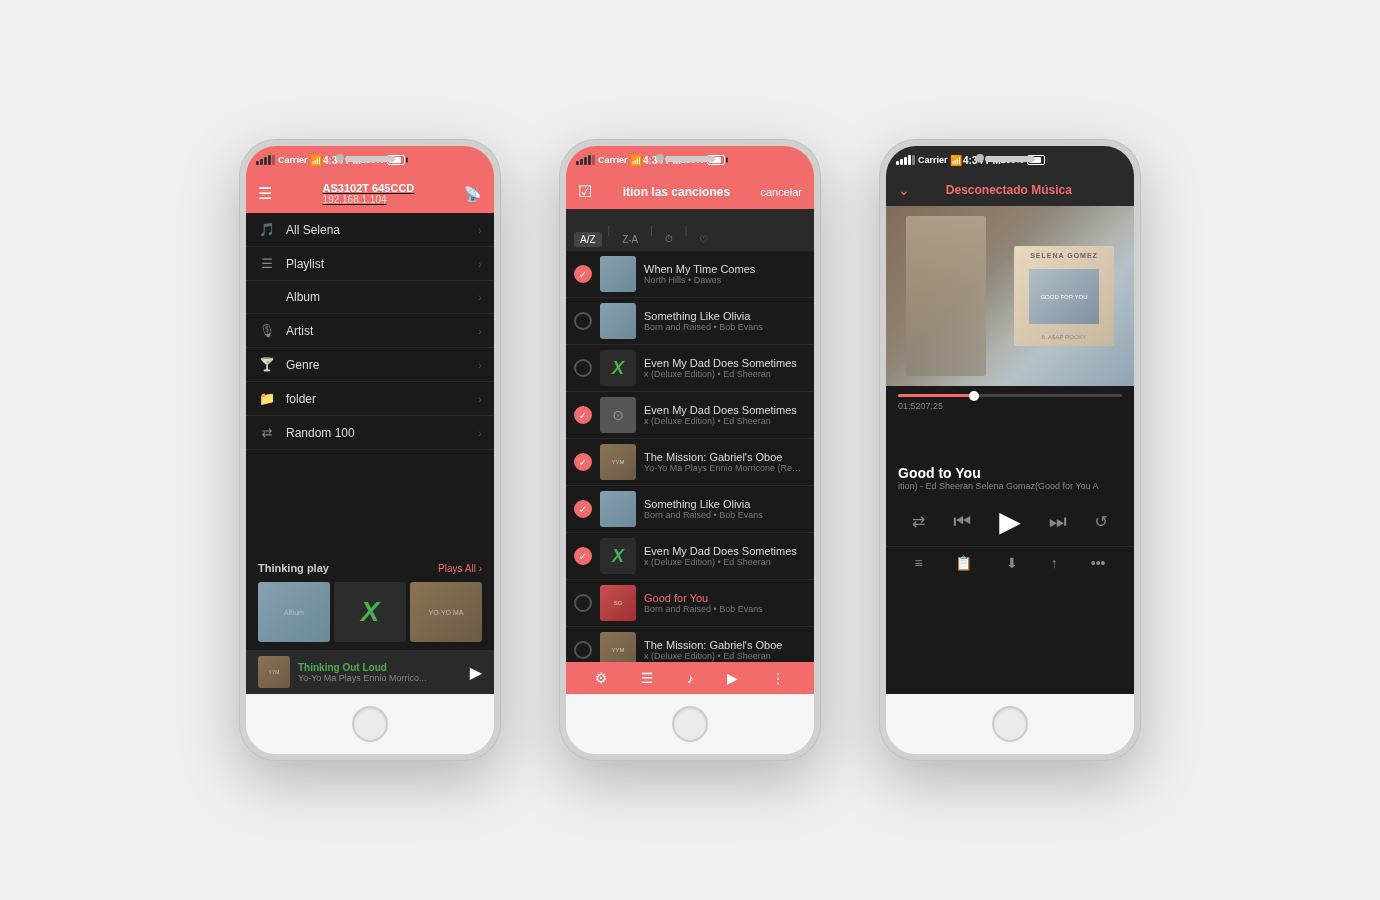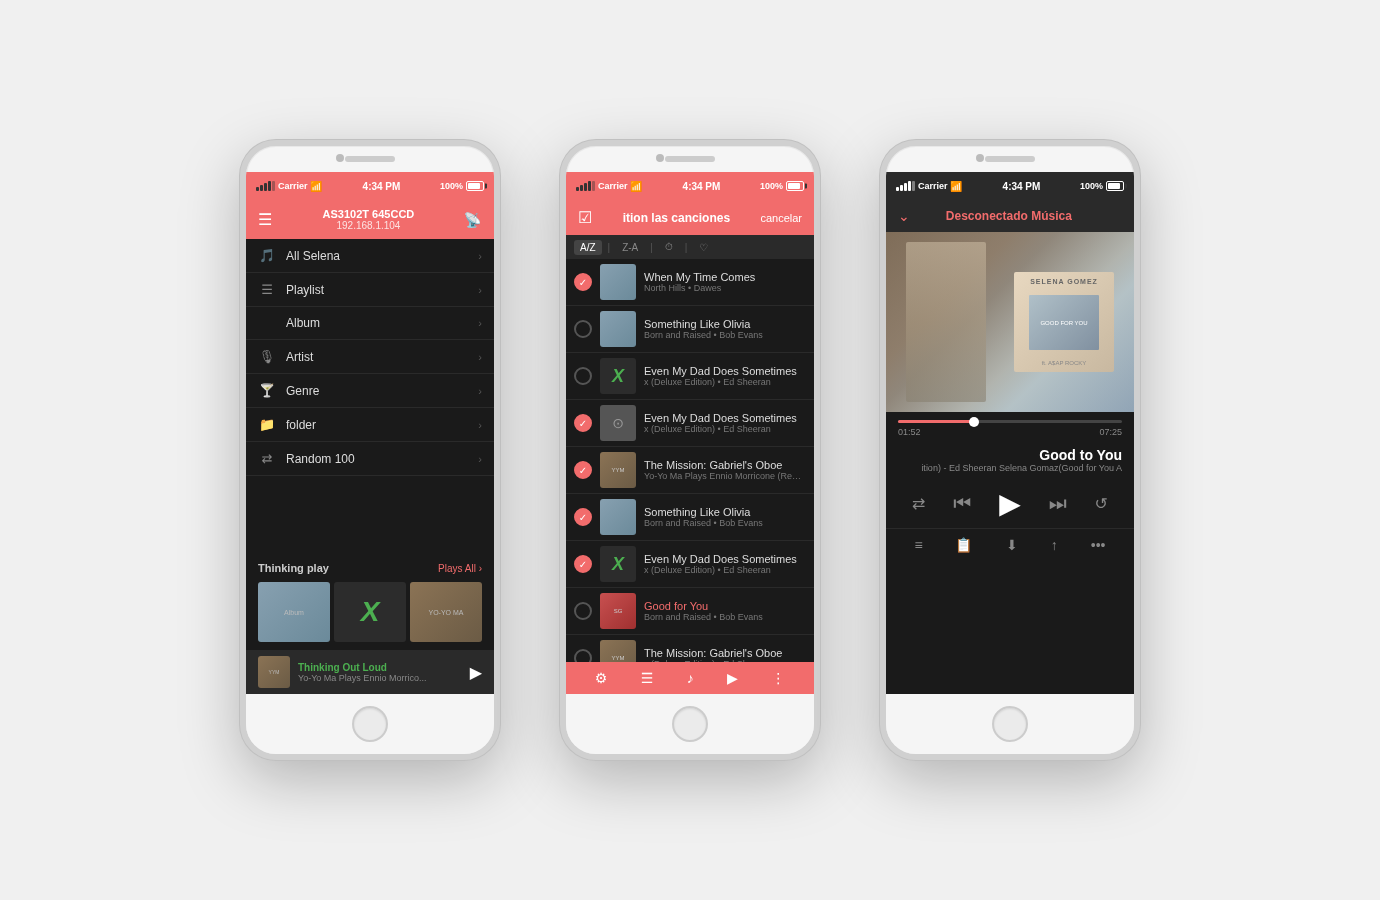--- a/index.html
+++ b/index.html
@@ -57,29 +57,27 @@
       width: 8px;
       height: 8px;
       background: #bbb;
       border-radius: 50%;
       z-index: 10;
     }
     .phone-top-bar {
       height: 28px;
       display: flex;
       align-items: center;
-      justify-content: space-between;
       padding: 0 10px;
       font-size: 9px;
       font-weight: 600;
       color: #333;
       background: inherit;
       z-index: 5;
       position: relative;
-      margin-top: 26px;
     }
     .phone-top-bar .signal { display: flex; gap: 1px; align-items: flex-end; }
     .phone-top-bar .signal span { width: 3px; background: #333; border-radius: 1px; }
     .phone-top-bar .time { font-size: 10px; font-weight: bold; }
     .phone-top-bar .battery-info { display: flex; align-items: center; gap: 3px; font-size: 9px; }
     .battery-icon { width: 18px; height: 10px; border: 1.5px solid #333; border-radius: 2px; position: relative; display: inline-flex; align-items: center; padding: 1px; }
     .battery-icon::after { content: ''; position: absolute; right: -4px; top: 50%; transform: translateY(-50%); width: 2px; height: 5px; background: #333; border-radius: 0 1px 1px 0; }
     .battery-fill { height: 100%; background: #333; border-radius: 1px; width: 85%; }
 
     .phone-screen {
@@ -107,21 +105,21 @@
     }
 
     
     .p1-header {
       background: #f26c6c;
       padding: 8px 12px;
       display: flex;
       align-items: center;
       justify-content: space-between;
     }
-    .p1-header-center { text-align: center; }
+    .p1-header-center { text-align: left; text-decoration: underline; }
     .p1-header-center .device-name { color: white; font-size: 11px; font-weight: 600; }
     .p1-header-center .device-ip { color: rgba(255,255,255,0.8); font-size: 10px; }
     .hamburger-icon { color: white; font-size: 16px; cursor: pointer; }
     .wifi-icon { color: white; font-size: 14px; }
 
     .p1-menu { flex: 1; overflow: hidden; }
     .p1-menu-item {
       display: flex;
       align-items: center;
       padding: 9px 12px;
@@ -176,20 +174,21 @@
       align-items: center;
       padding: 4px 8px;
       gap: 6px;
     }
     .p2-filter-btn {
       color: #888;
       font-size: 10px;
       padding: 2px 6px;
       border-radius: 3px;
       cursor: pointer;
+      margin-top: 18px;
     }
     .p2-filter-btn.active { color: white; background: #444; }
     .p2-filter-sep { color: #555; font-size: 10px; }
 
     .p2-songs { flex: 1; overflow: hidden; }
     .p2-song-item {
       display: flex;
       align-items: center;
       padding: 5px 8px;
       border-bottom: 1px solid #2a2a2a;
@@ -269,27 +268,28 @@
     }
     .p3-progress-thumb {
       width: 10px;
       height: 10px;
       background: white;
       border-radius: 50%;
       position: absolute;
       right: -5px;
       top: -3.5px;
     }
-    .p3-time-row { display: flex; justify-content: space-between; }
+    .p3-time-row { display: flex; }
     .p3-time { color: #888; font-size: 9px; }
 
     .p3-song-info {
       background: #1a1a1a;
-      text-align: right;
+      text-align: left;
       padding: 6px 12px;
+      margin-top: 44px;
     }
     .p3-song-title { color: white; font-size: 14px; font-weight: 600; }
     .p3-song-sub { color: #888; font-size: 9px; white-space: nowrap; overflow: hidden; text-overflow: ellipsis; }
 
     .p3-controls {
       background: #1a1a1a;
       padding: 8px 12px;
       display: flex;
       justify-content: space-around;
       align-items: center;

